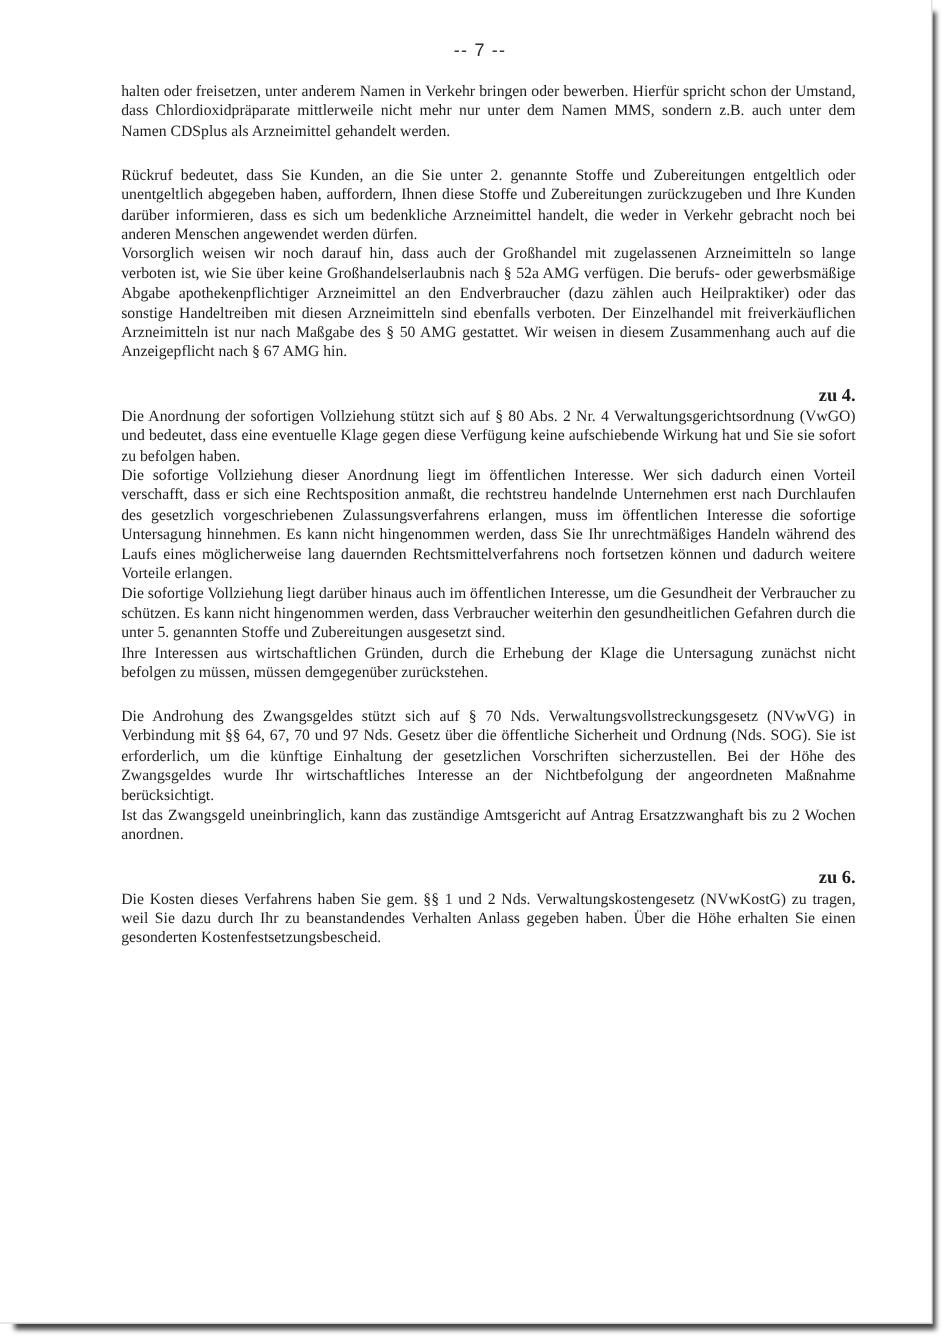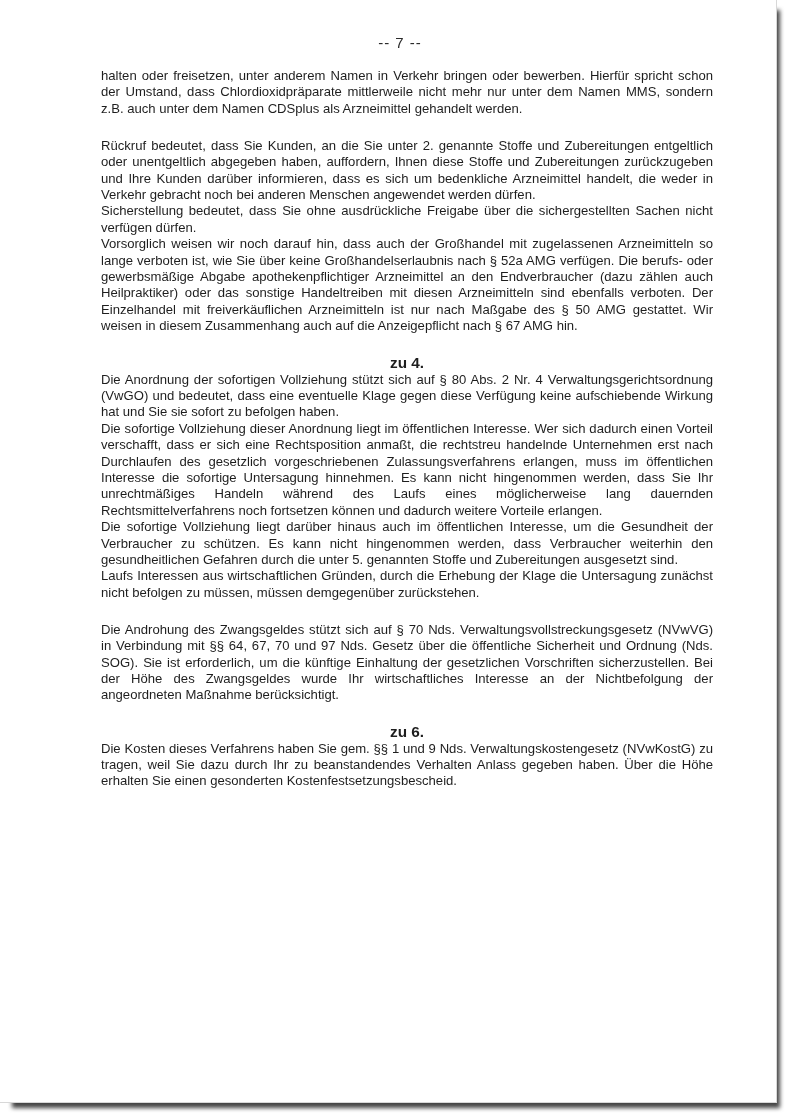--- a/index.html
+++ b/index.html
@@ -43,76 +43,76 @@
     color: #2b2b2b;
     letter-spacing: 1px;
     padding-left: 24px;
     box-sizing: border-box;
   }
   .content {
     position: absolute;
     left: 101px;
     top: 68px;
     width: 612px;
-    font-family: Liberation Sans, sans-serif;
+    font-family: Liberation Serif, serif;
     font-size: 13.1px;
     line-height: 16.4px;
     color: #1e1e1e;
     text-align: justify;
     hyphens: manual;
   }
   .para {
     margin: 0;
   }
   .block {
     margin: 0 0 20.5px 0;
   }
   .block.large-gap {
     margin-bottom: 36px;
   }
   .heading {
     font-weight: bold;
     margin: 0;
-    text-align: center;
+    text-align: right;
   }
 </style>
 </head>
 <body>
 
 <div class="page-shadow"></div>
 
 <div class="page">
   <div class="page-number">-- 7 --</div>
 
   <div class="content">
 
     <section class="block">
       <p class="para">halten oder freisetzen, unter anderem Namen in Verkehr bringen oder bewerben. Hierfür spricht schon der Umstand, dass Chlordioxidpräparate mittlerweile nicht mehr nur unter dem Namen MMS, sondern z.B. auch unter dem Namen CDSplus als Arzneimittel gehandelt werden.</p>
     </section>
 
     <section class="block">
       <p class="para">Rückruf bedeutet, dass Sie Kunden, an die Sie unter 2. genannte Stoffe und Zubereitungen ent­geltlich oder unentgeltlich abgegeben haben, auffordern, Ihnen diese Stoffe und Zubereitungen zurückzugeben und Ihre Kunden darüber informieren, dass es sich um bedenkliche Arzneimittel handelt, die weder in Verkehr gebracht noch bei anderen Menschen angewendet werden dürfen.</p>
-      <p class="para">Sicherstellung bedeutet, dass Sie ohne ausdrückliche Freigabe über die sichergestellten Sachen nicht verfügen dürfen.</p>
       <p class="para">Vorsorglich weisen wir noch darauf hin, dass auch der Großhandel mit zugelassenen Arzneimit­teln so lange verboten ist, wie Sie über keine Großhandelserlaubnis nach § 52a AMG verfügen. Die berufs- oder gewerbsmäßige Abgabe apothekenpflichtiger Arzneimittel an den Endverbrau­cher (dazu zählen auch Heilpraktiker) oder das sonstige Handeltreiben mit diesen Arzneimitteln sind ebenfalls verboten. Der Einzelhandel mit freiverkäuflichen Arzneimitteln ist nur nach Maß­gabe des § 50 AMG gestattet. Wir weisen in diesem Zusammenhang auch auf die Anzeigepflicht nach § 67 AMG hin.</p>
     </section>
 
     <section class="block">
       <h3 class="heading">zu 4.</h3>
       <p class="para">Die Anordnung der sofortigen Vollziehung stützt sich auf § 80 Abs. 2 Nr. 4 Verwaltungsgerichts­ordnung (VwGO) und bedeutet, dass eine eventuelle Klage gegen diese Verfügung keine auf­schiebende Wirkung hat und Sie sie sofort zu befolgen haben.</p>
       <p class="para">Die sofortige Vollziehung dieser Anordnung liegt im öffentlichen Interesse. Wer sich dadurch einen Vorteil verschafft, dass er sich eine Rechtsposition anmaßt, die rechtstreu handelnde Un­ternehmen erst nach Durchlaufen des gesetzlich vorgeschriebenen Zulassungsverfahrens er­langen, muss im öffentlichen Interesse die sofortige Untersagung hinnehmen. Es kann nicht hingenommen werden, dass Sie Ihr unrechtmäßiges Handeln während des Laufs eines mög­licherweise lang dauernden Rechtsmittelverfahrens noch fortsetzen können und dadurch weitere Vorteile erlangen.</p>
       <p class="para">Die sofortige Vollziehung liegt darüber hinaus auch im öffentlichen Interesse, um die Gesundheit der Verbraucher zu schützen. Es kann nicht hingenommen werden, dass Verbraucher weiterhin den gesundheitlichen Gefahren durch die unter 5. genannten Stoffe und Zubereitungen ausge­setzt sind.</p>
-      <p class="para">Laufs Interessen aus wirtschaftlichen Gründen, durch die Erhebung der Klage die Untersagung zunächst nicht befolgen zu müssen, müssen demgegenüber zurückstehen.</p>
+      <p class="para">Ihre Interessen aus wirtschaftlichen Gründen, durch die Erhebung der Klage die Untersagung zunächst nicht befolgen zu müssen, müssen demgegenüber zurückstehen.</p>
     </section>
 
     <section class="block">
       <p class="para">Die Androhung des Zwangsgeldes stützt sich auf § 70 Nds. Verwaltungsvollstreckungsgesetz (NVwVG) in Verbindung mit §§ 64, 67, 70 und 97  Nds. Gesetz über die öffentliche Sicherheit und Ordnung (Nds. SOG). Sie ist erforderlich, um die künftige Einhaltung der gesetzlichen Vor­schriften sicherzustellen. Bei der Höhe des Zwangsgeldes wurde Ihr wirtschaftliches Interesse an der Nichtbefolgung der angeordneten Maßnahme berücksichtigt.</p>
+      <p class="para">Ist das Zwangsgeld uneinbringlich, kann das zuständige Amtsgericht auf Antrag Ersatzzwang­haft bis zu 2 Wochen anordnen.</p>
     </section>
 
     <section class="block large-gap">
       <h3 class="heading">zu 6.</h3>
-      <p class="para">Die Kosten dieses Verfahrens haben Sie gem. §§ 1 und 9 Nds. Verwaltungskostengesetz (NVwKostG) zu tragen, weil Sie dazu durch Ihr zu beanstandendes Verhalten Anlass gegeben haben. Über die Höhe erhalten Sie einen gesonderten Kostenfestsetzungsbescheid.</p>
+      <p class="para">Die Kosten dieses Verfahrens haben Sie gem. §§ 1 und 2 Nds. Verwaltungskostengesetz (NVwKostG) zu tragen, weil Sie dazu durch Ihr zu beanstandendes Verhalten Anlass gegeben haben. Über die Höhe erhalten Sie einen gesonderten Kostenfestsetzungsbescheid.</p>
     </section>
 
     <section class="block">
     </section>
 
   </div>
 </div>
 
 </body></html>

